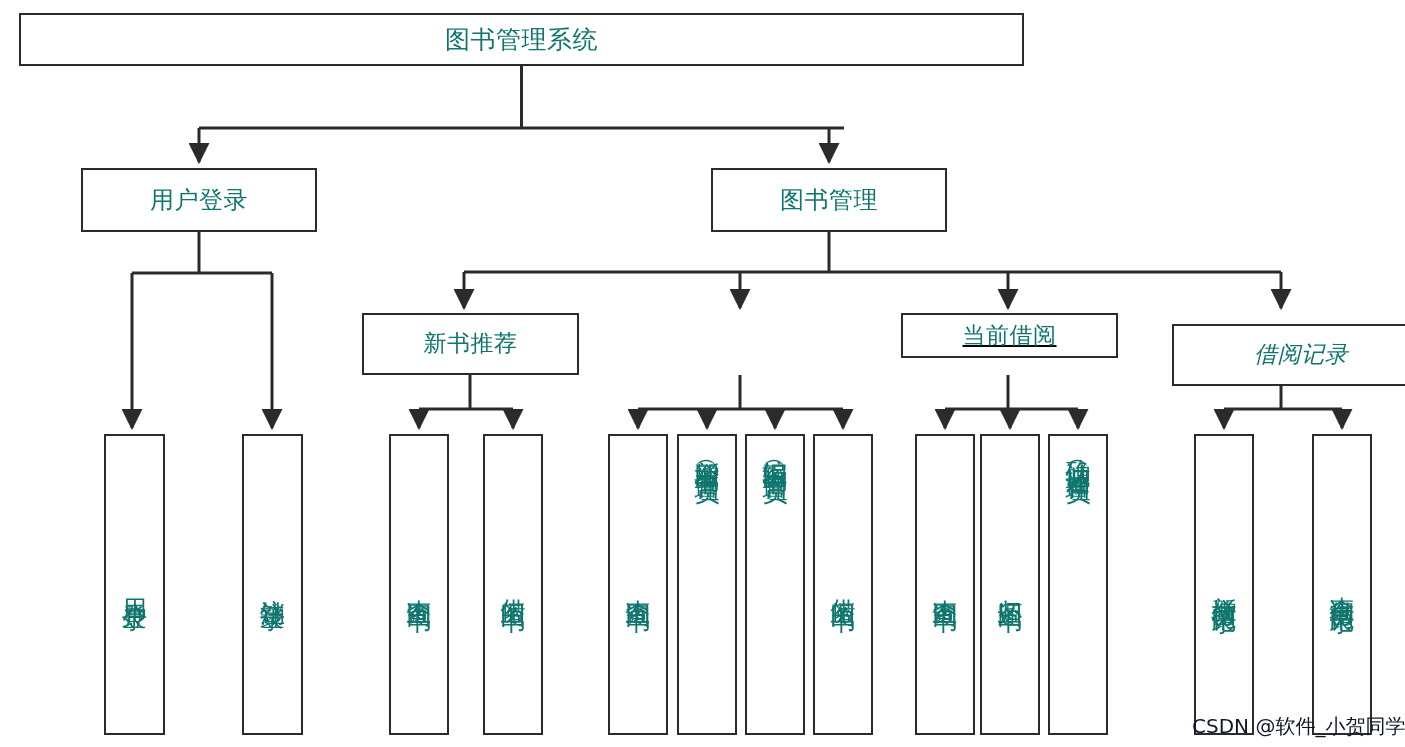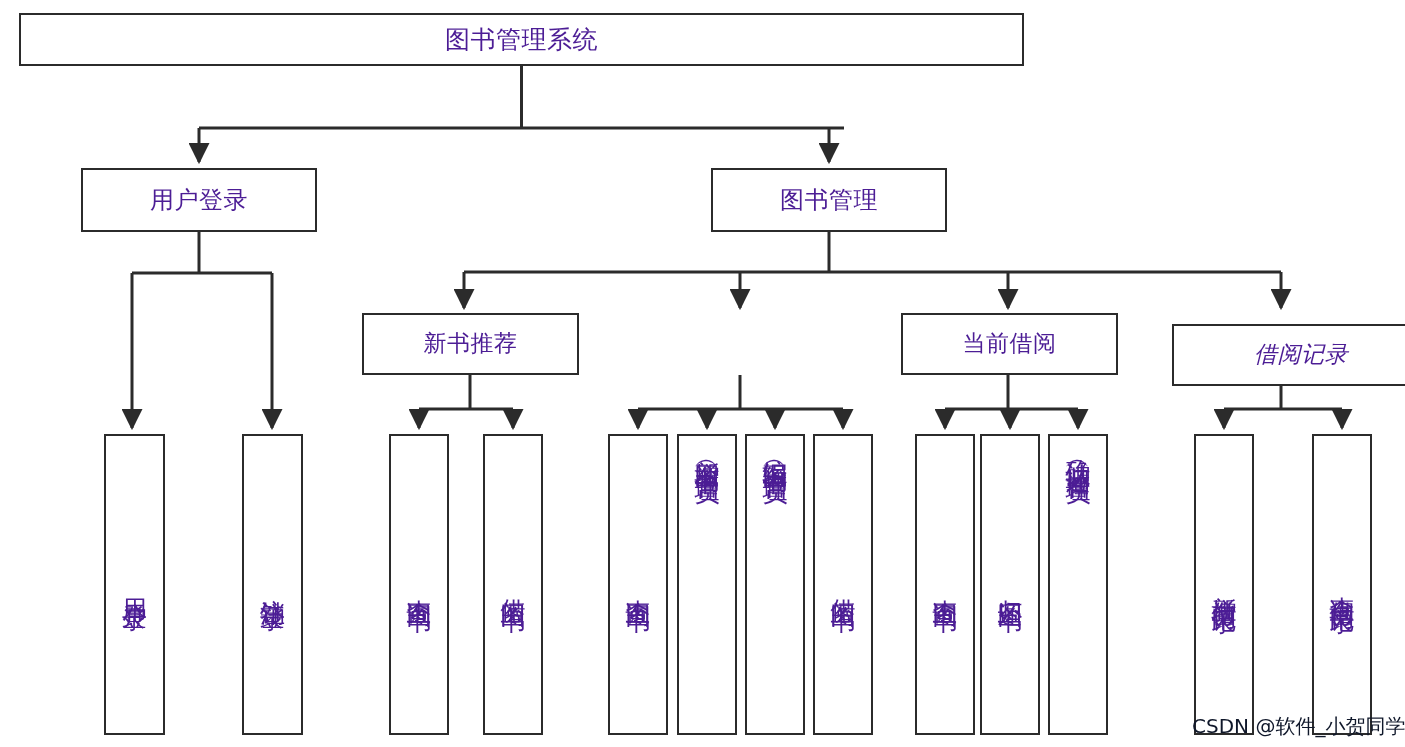--- a/index.html
+++ b/index.html
@@ -30,21 +30,21 @@
     position: absolute;
     box-sizing: border-box;
     background: #ffffff;
     border: 2.5px solid #2b2b2b;
     display: flex;
     align-items: center;
     justify-content: center;
     z-index: 2;
   }
   .node .label {
-    color: #4c1d95;
+    color: #0f766e;
     line-height: 1.12;
     letter-spacing: 0.5px;
     white-space: pre;
   }
   
   .node.root .label   { font-size: 25px; }
   .node.lvl2 .label   { font-size: 24px; }
   .node.lvl3 .label   { font-size: 23px; }
 
   
@@ -140,21 +140,21 @@
   <div class="node lvl2" id="n-l2-0" style="left: 81px; top: 168px; width: 236px; height: 64px;">
     <span class="label">用户登录</span>
   </div>
   <div class="node lvl2" id="n-l2-1" style="left: 711px; top: 168px; width: 236px; height: 64px;">
     <span class="label">图书管理</span>
   </div>
 
   <div class="node lvl3" id="n-l3-0" style="left: 362px; top: 313px; width: 217px; height: 62px;">
     <span class="label">新书推荐</span>
   </div>
-  <div class="node lvl3" id="n-l3-2" style="left: 901px; top: 313px; width: 217px; height: 62px;">
+  <div class="node lvl3" id="n-l3-2" style="left: 901px; top: 313px; width: 217px; height: 45px; text-decoration: underline;">
     <span class="label">当前借阅</span>
   </div>
   <div class="node lvl3" id="n-l3-3" style="left: 1172px; top: 324px; width: 258px; height: 62px; font-style: italic;">
     <span class="label">借阅记录</span>
   </div>
 
   <div class="node leaf centered" id="n-leaf-0" style="left: 104px; top: 434px; width: 61px; height: 301px;">
     <span class="label">用户登录</span>
   </div>
   <div class="node leaf centered" id="n-leaf-1" style="left: 242px; top: 434px; width: 61px; height: 301px;">

